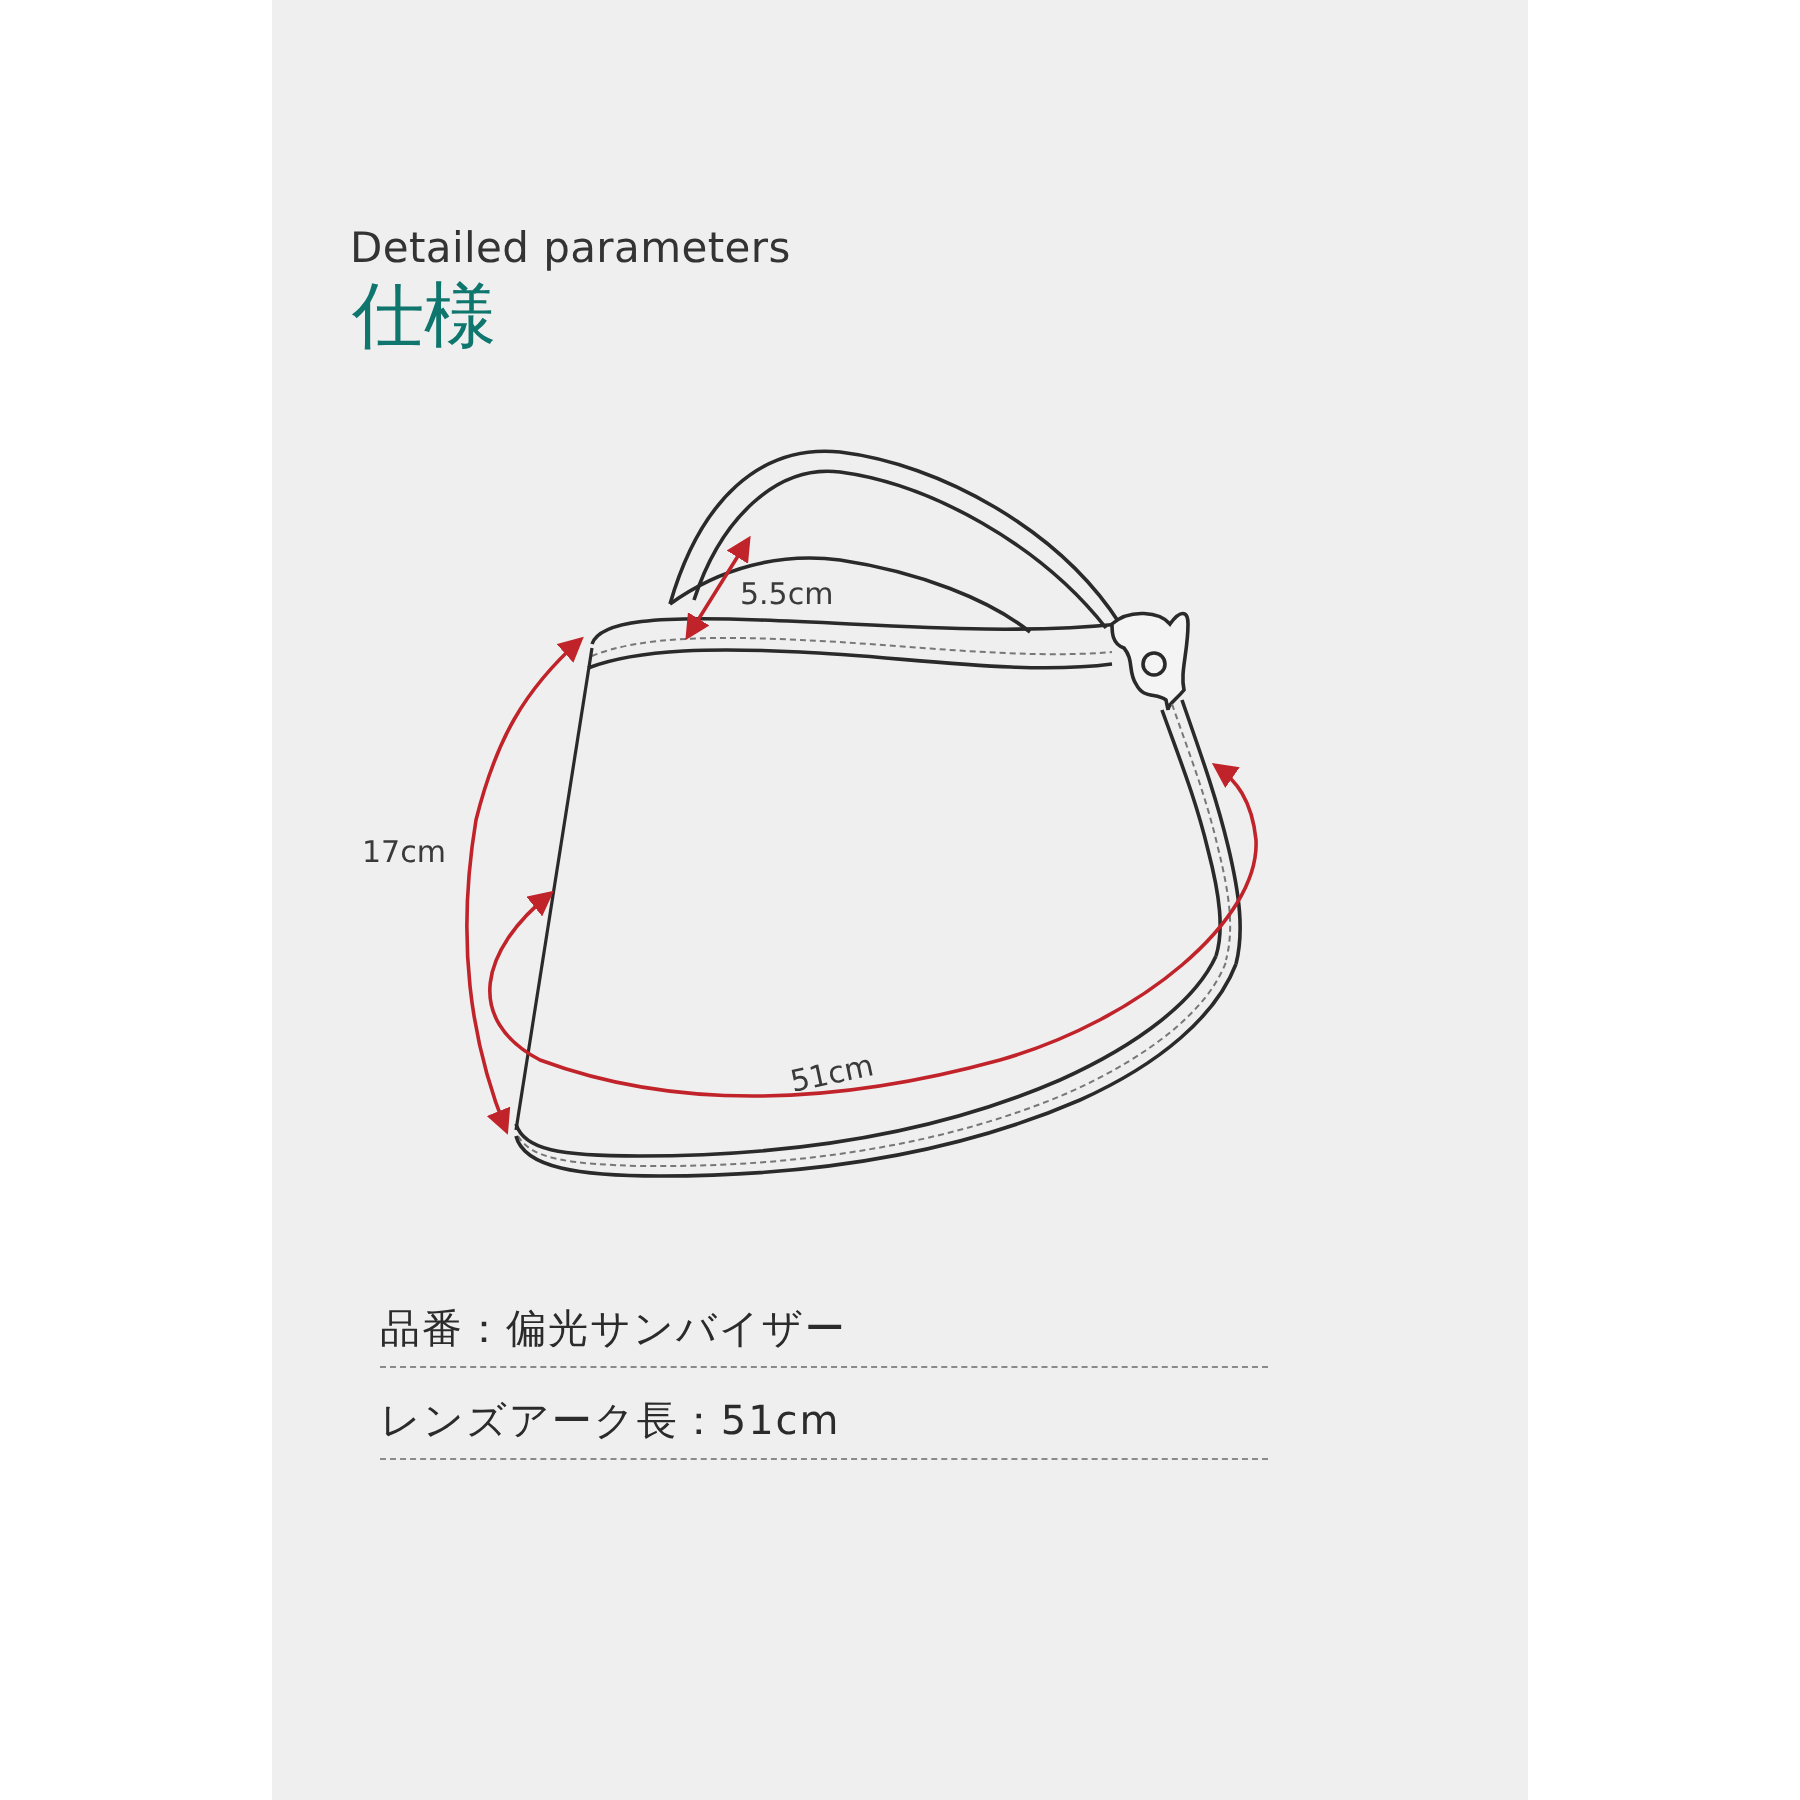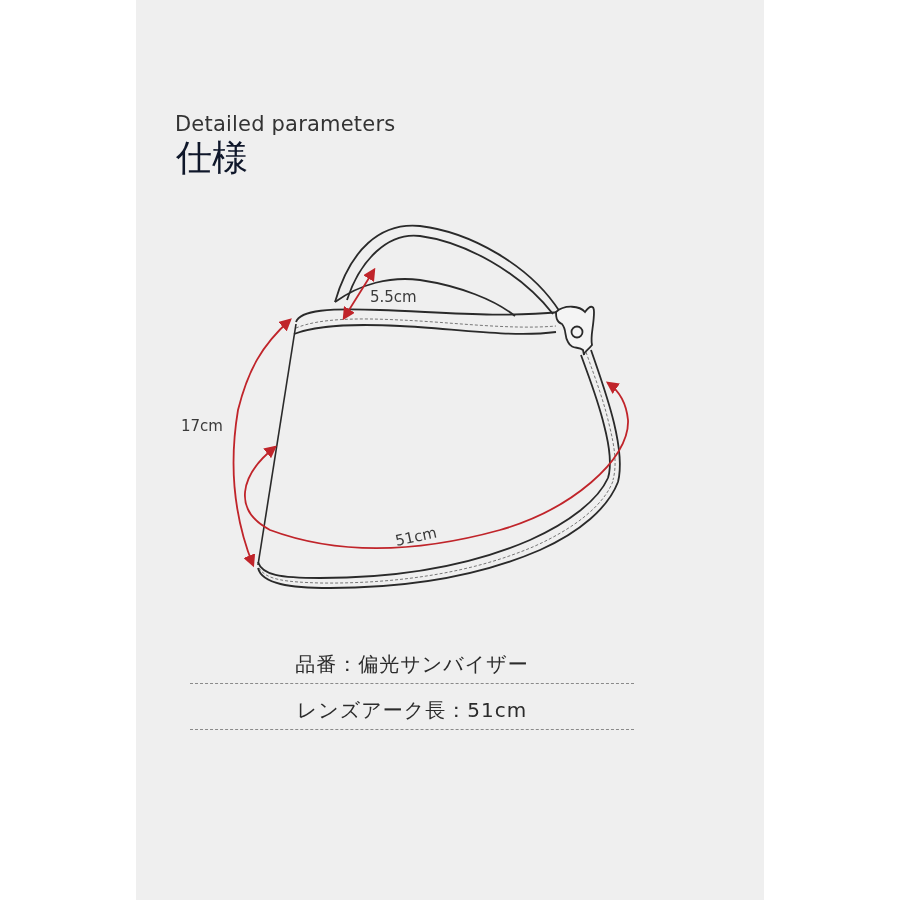--- a/index.html
+++ b/index.html
@@ -12,28 +12,28 @@
   .panel {
     position: absolute; left: 136px; top: 0; width: 628px; height: 900px;
     background: #efefef;
   }
   .subtitle {
     position: absolute; left: 175px; top: 88px;
     font-size: 21px; color: #333; letter-spacing: 0.2px; margin-top: 24px;
   }
   .title {
     position: absolute; left: 176px; top: 134px;
-    font-size: 36px; color: #0f172a; font-weight: normal;
+    font-size: 36px; color: #0f766e; font-weight: normal;
   }
   .diagram { position: absolute; left: 0; top: 0; width: 900px; height: 900px; }
   .spec-list { position: absolute; left: 190px; top: 648px; width: 444px; }
   .spec-row {
     height: 35px; border-bottom: 1px dashed #8a8a8a;
     font-size: 20px; color: #2b2b2b; line-height: 32px;
-    margin-bottom: 10px; white-space: nowrap; letter-spacing: 1px; text-align: center;
+    margin-bottom: 10px; white-space: nowrap; letter-spacing: 1px;
   }
   .svg-label { font-family: "DejaVu Sans", "Liberation Sans", sans-serif; fill: #3a3a3a; }
 </style>
 </head>
 <body>
 
 <div class="panel"></div>
 
 <div class="subtitle">Detailed parameters</div>
 <div class="title">仕様</div>

